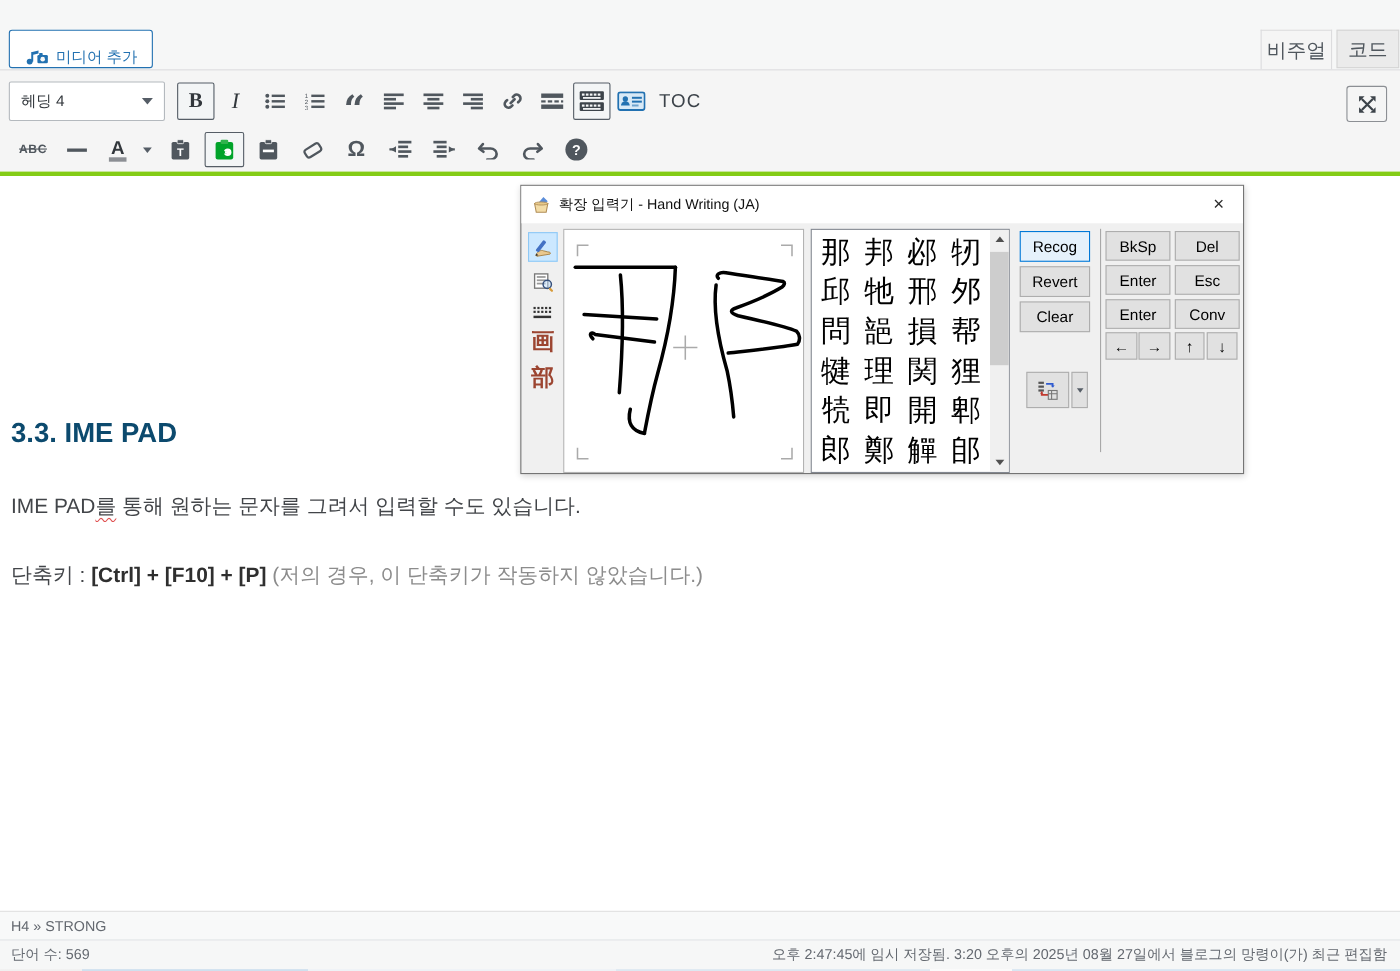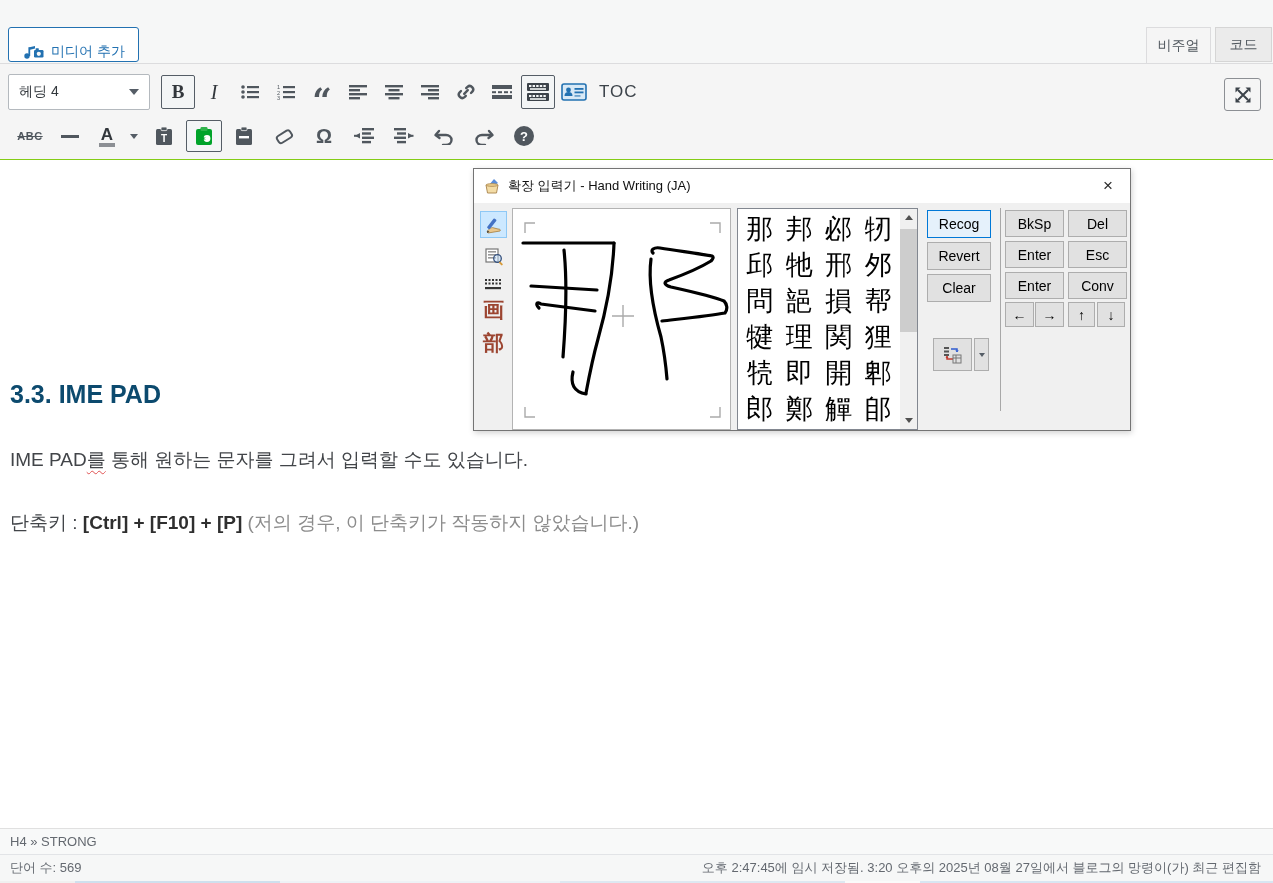--- a/index.html
+++ b/index.html
@@ -4,28 +4,28 @@
 <style>
   * { margin:0; padding:0; box-sizing:border-box; }
   html,body { width:1273px; height:883px; }
   body { position:relative; background:#fff; font-family:"Liberation Sans","DejaVu Sans",sans-serif; color:#3c434a; overflow:hidden; }
 
   
   .header { position:absolute; left:0; top:0; width:1273px; height:63px; background:#f6f7f7; }
   .add-media { position:absolute; left:8px; top:27px; height:35px; padding:0 13px; background:#fff;
     border:1px solid #2271b1; border-radius:3px; color:#2271b1; font-size:14px;
     display:flex; align-items:flex-end; gap:7px; cursor:pointer; }
-  .tab { position:absolute; top:27px; height:37px; font-size:14px; color:#50575e;
+  .tab { position:absolute; top:27px; height:37px; font-size:18px; color:#50575e;
     display:flex; align-items:center; justify-content:center; cursor:pointer; }
   .tab.visual { left:1146px; width:65px; background:#f5f5f5; border:1px solid #dcdcde; border-bottom:none; }
   .tab.code { left:1215px; width:57px; height:35px; background:#ebebeb; border:1px solid #d5d5d5; }
 
   
   .toolbars { position:absolute; left:0; top:63px; width:1273px; height:97px; background:#f5f5f5;
-    border-top:1px solid #dcdcde; border-bottom:1px solid #84cc16; }
+    border-top:1px solid #dcdcde; border-bottom:4px solid #84cc16; }
   .row1 { position:absolute; left:8px; top:8px; height:40px; display:flex; align-items:center; }
   .heading-select { width:142px; height:36px; background:#fff; border:1px solid #b4b9be; border-radius:2px;
     display:flex; align-items:center; justify-content:space-between; padding:0 10px; font-size:14px; color:#32373c; cursor:pointer; }
   .caret-down { width:0; height:0; border-left:5px solid transparent; border-right:5px solid transparent; border-top:6px solid #555d66; }
   .tb { width:34px; height:34px; display:flex; align-items:center; justify-content:center; color:#50575e; cursor:pointer; margin:0 1px; }
   .tb.boxed { border:1px solid #555d66; background:#f3f5f6; border-radius:2px; }
   .tb-bold { font-weight:bold; font-size:19px; font-family:"Liberation Serif",serif; color:#32373c; }
   .tb-italic { font-style:italic; font-size:20px; font-family:"Liberation Serif",serif; color:#32373c; }
   .tb-quote { font-family:"DejaVu Serif",serif; font-weight:bold; font-size:34px; line-height:10px; padding-top:16px; color:#50575e; }
   .tb-toc { font-size:17px; letter-spacing:1px; color:#3c434a; margin-left:6px; }

